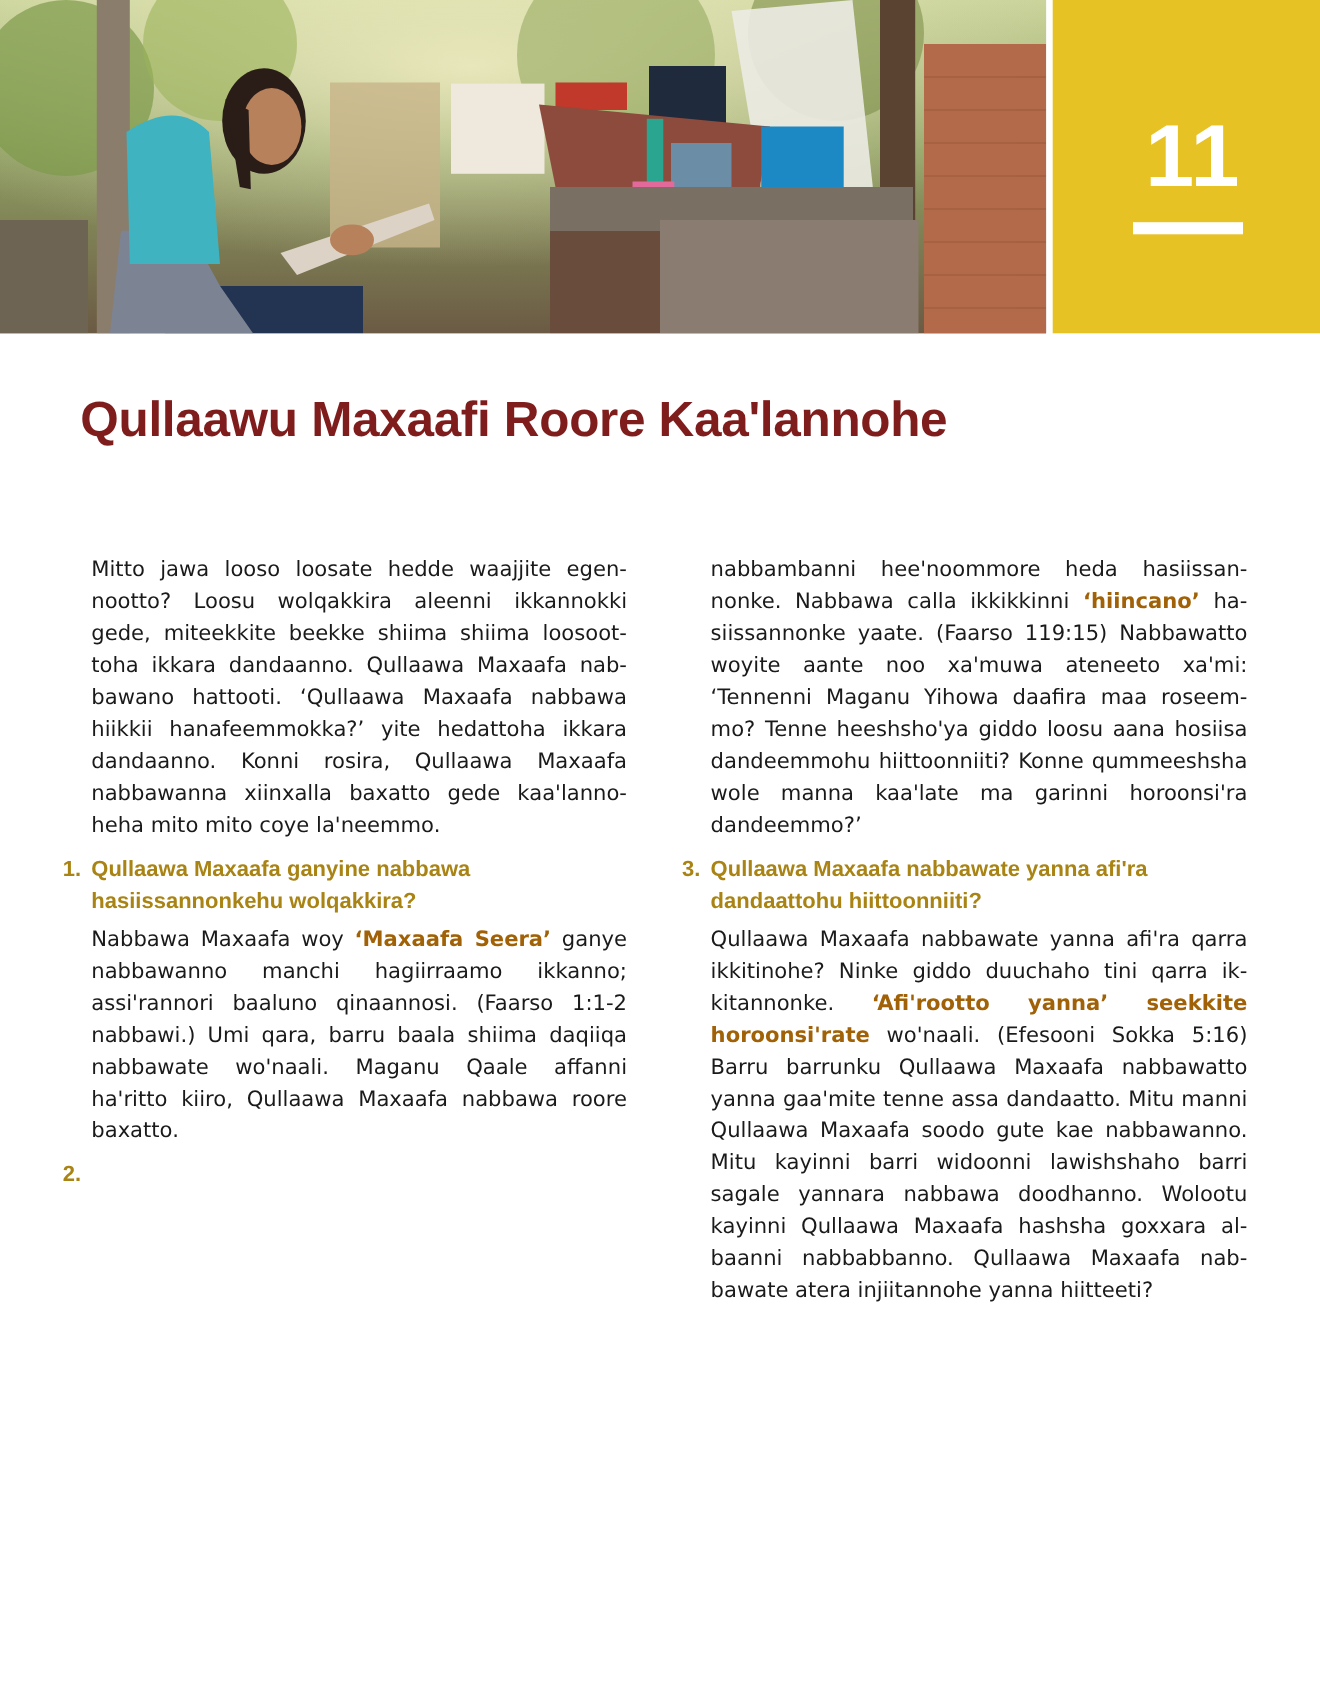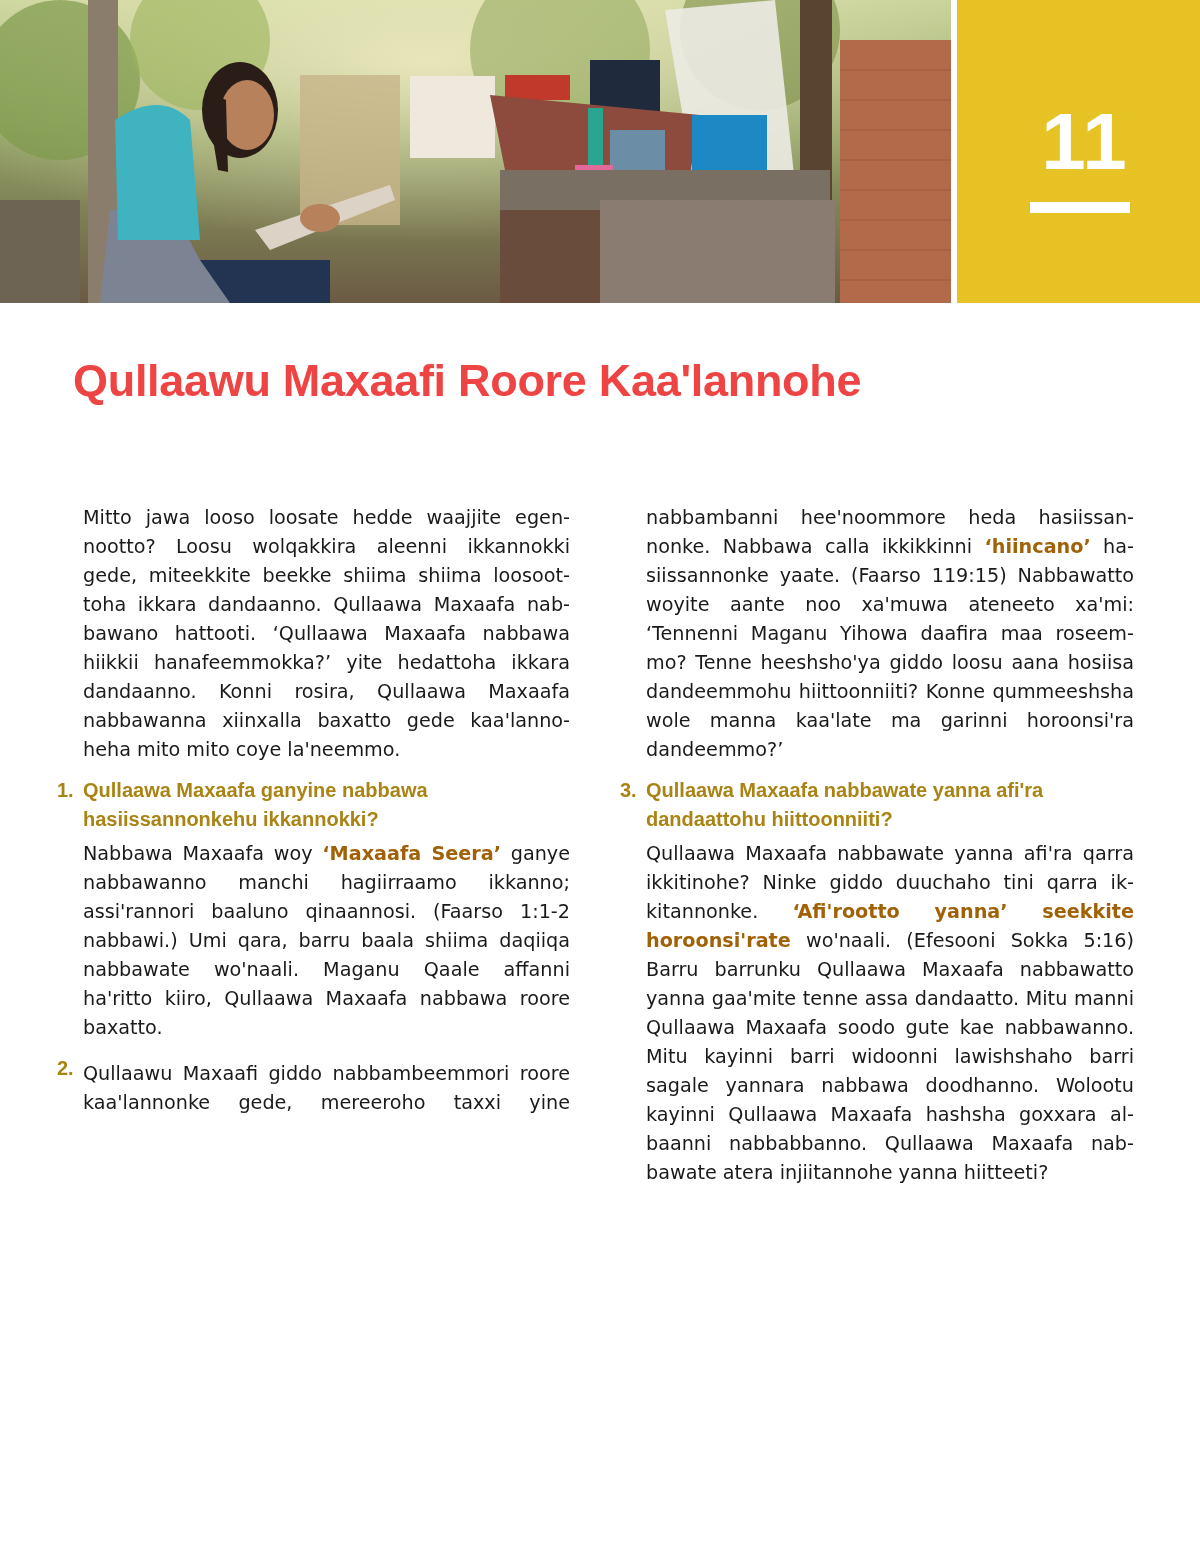--- a/index.html
+++ b/index.html
@@ -8,21 +8,21 @@
   .hero { position: absolute; left: 0; top: 0; width: 951px; height: 303px; overflow: hidden;
     background: linear-gradient(180deg, #b9c48e 0%, #8f9a5e 35%, #7d6a4e 70%, #5a4a3a 100%); }
   .hero svg { display: block; }
 
   .lesson-box { position: absolute; left: 957px; top: 0; width: 243px; height: 303px; background: #e7c224; }
   .lesson-num { position: absolute; left: 12px; right: 0; top: 102px; text-align: center; color: #ffffff;
     font-family: "Liberation Sans", sans-serif; font-weight: bold; font-size: 80px; line-height: 80px; letter-spacing: 1px; }
   .lesson-rule { position: absolute; left: 73px; width: 100px; top: 202px; height: 11px; background: #ffffff; }
 
   .title { position: absolute; left: 73px; top: 354px; width: 960px; margin: 0;
-    font-family: "Liberation Sans", sans-serif; font-weight: bold; font-size: 45px; line-height: 53px; color: #ef4444; letter-spacing: -0.3px; }
+    font-family: "Liberation Sans", sans-serif; font-weight: bold; font-size: 45px; line-height: 53px; color: #7f1d1d; letter-spacing: -0.3px; }
 
   .col { position: absolute; top: 503px; font-size: 19.2px; line-height: 29px; }
   .col-left { left: 57px; width: 513px; }
   .col-right { left: 620px; width: 514px; }
 
   .para { margin: 0; padding-left: 26px; text-align: justify; hyphens: manual; }
   .q { margin: 0; position: relative; padding-left: 26px; color: #a98414; font-family: "Liberation Sans", sans-serif;
     font-weight: bold; font-size: 20px; line-height: 29px; }
   .q .qn { position: absolute; left: 0; top: 0; }
   .gap-q { height: 12px; }
@@ -106,31 +106,30 @@
 <h1 class="title">
   <span>Qullaawu Maxaafi Roore Kaa'lannohe</span><br>
 </h1>
 
 <div class="col col-left">
   <p class="para">Mitto jawa looso loosate hedde waajjite egen­nootto? Loosu wolqakkira aleenni ikkannokki gede, miteekkite beekke shiima shiima loosoot­toha ikkara dandaanno. Qullaawa Maxaafa nab­bawano hattooti. ‘Qullaawa Maxaafa nabbawa hiikkii hanafeemmokka?’ yite hedattoha ikka­ra dandaanno. Konni rosira, Qullaawa Maxaafa nabbawanna xiinxalla baxatto gede kaa'lanno­heha mito mito coye la'neemmo.</p>
 
   <div class="gap-q"></div>
   <div class="q">
     <span class="qn">1.</span>
-    <span>Qullaawa Maxaafa ganyine nabbawa hasiissannonkehu ikkannokki?</span>
+    <span>Qullaawa Maxaafa ganyine nabbawa hasiissannonkehu wolqakkira?</span>
   </div>
   <div class="gap-p"></div>
   <p class="para"><span>Nabbawa Maxaafa woy </span><b>‘Maxaafa Seera’</b><span> ga­nye nabbawanno manchi hagiirraamo ikkanno; assi'rannori baaluno qinaannosi. (Faarso 1:1-2 nabbawi.) Umi qara, barru baala shiima daqii­qa nabbawate wo'naali. Maganu Qaale affanni ha'ritto kiiro, Qullaawa Maxaafa nabbawa roore baxatto.</span></p>
 
   <div class="gap-q"></div>
   <div class="q">
     <span class="qn">2.</span>
   </div>
   <div class="gap-p"></div>
-  <p class="para" style="text-align-last: justify;">Qullaawu Maxaafi giddo nabbambeemmori roo­re kaa'lannonke gede, mereeroho taxxi yine</p>
 </div>
 
 <div class="col col-right">
   <p class="para"><span>nabbambanni hee'noommore heda hasiissan­nonke. Nabbawa calla ikkikkinni </span><b>‘hiincano’</b><span> ha­siissannonke yaate. (Faarso 119:15) Nabbawat­to woyite aante noo xa'muwa ateneeto xa'mi: ‘Tennenni Maganu Yihowa daafira maa roseem­mo? Tenne heeshsho'ya giddo loosu aana ho­siisa dandeemmohu hiittoonniiti? Konne qummeeshsha wole manna kaa'late ma garinni horoonsi'ra dandeemmo?’</span></p>
 
   <div class="gap-q"></div>
   <div class="q">
     <span class="qn">3.</span>
     <span>Qullaawa Maxaafa nabbawate yanna afi'ra dandaattohu hiittoonniiti?</span>
   </div>

